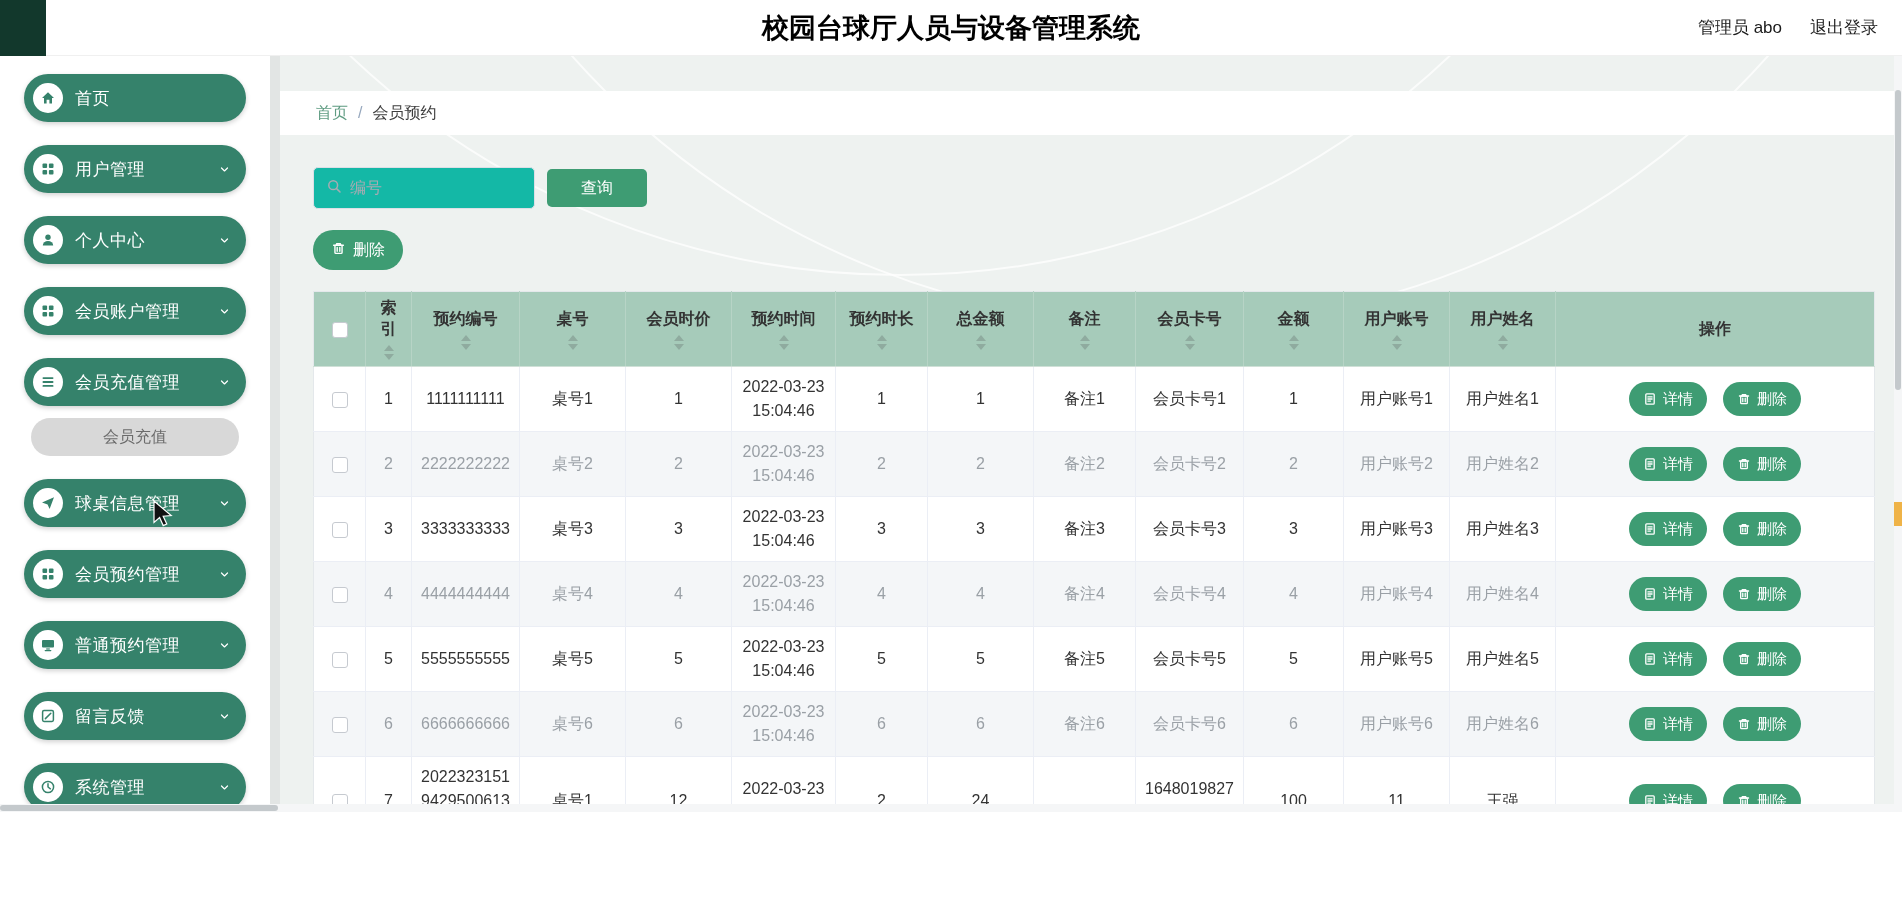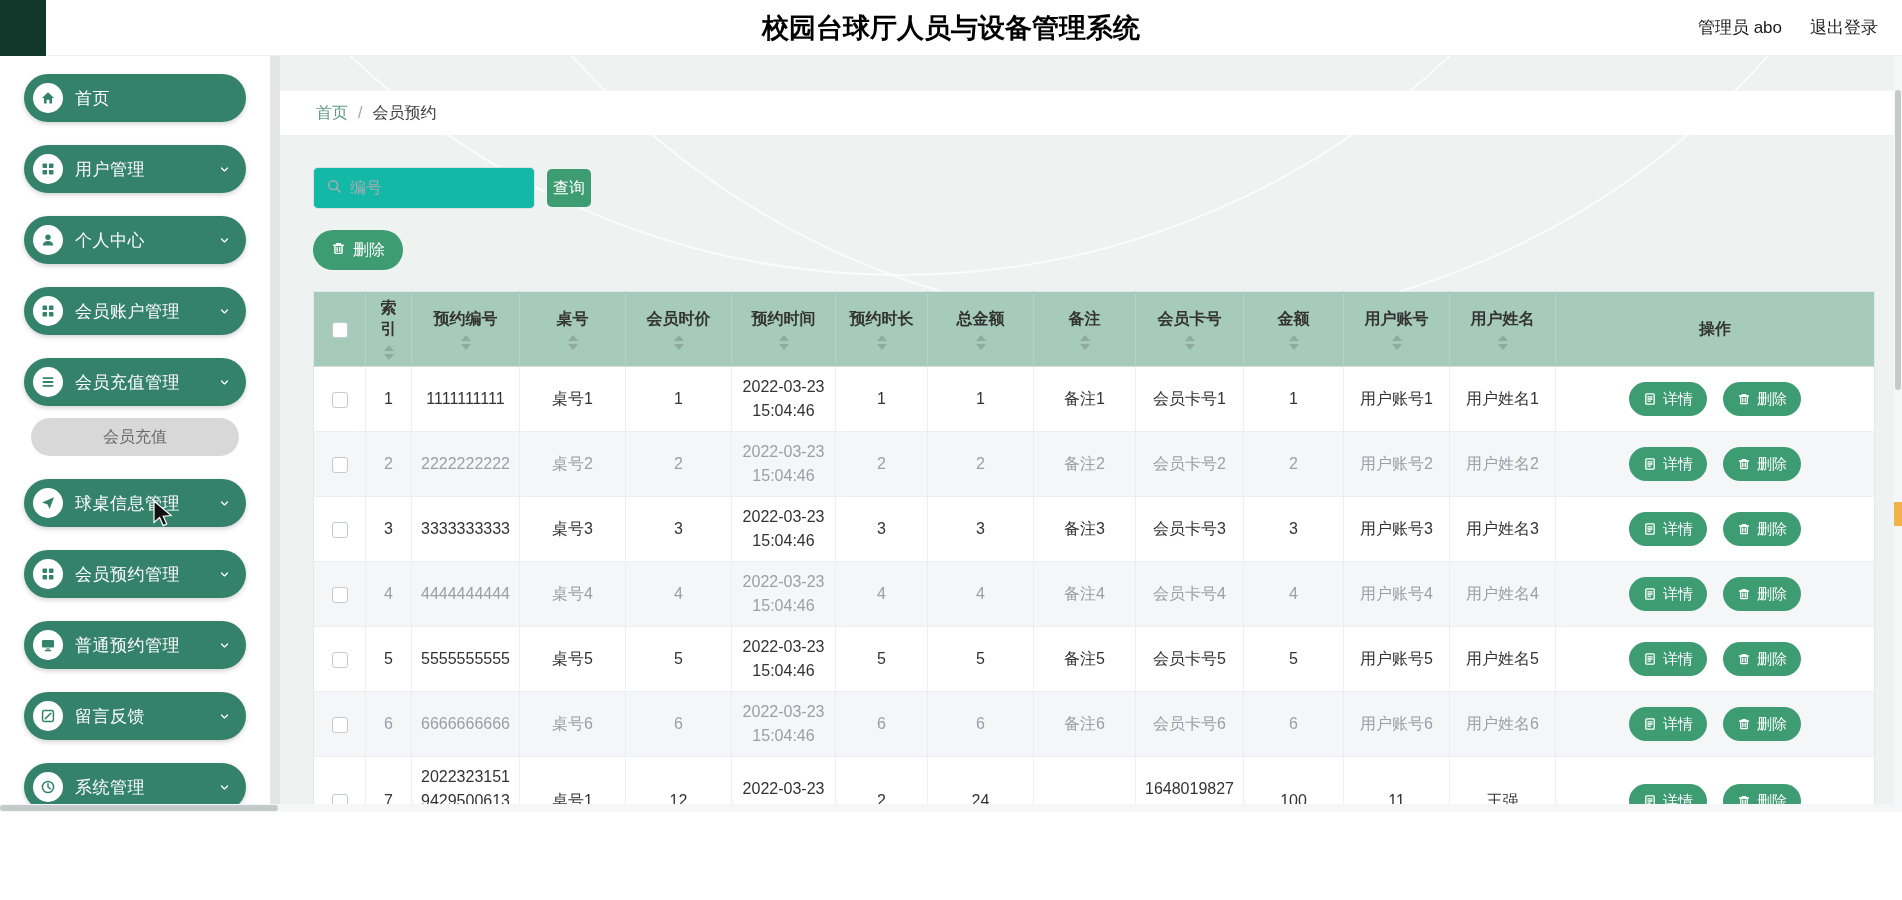--- a/index.html
+++ b/index.html
@@ -49,21 +49,21 @@
   .content { position:relative; z-index:1; padding:32px 27px 0 33px; }
 
   
   .search-row { display:flex; align-items:center; gap:12px; }
   .search-input { display:flex; align-items:center; gap:8px; width:222px; height:42px; background:#14b8a6;
     border:1px solid #dcdfe6; border-radius:5px; padding:0 12px; color:#a8abb2; }
   .search-input input { border:none; outline:none; flex:1; min-width:0; font-size:16px; color:#333; background:transparent; }
   .search-input input::placeholder { color:#a8abb2; }
   .btn { cursor:pointer; font-family:inherit; }
   .btn-green { background:var(--btn,#3E9C73); color:#fff; border:none; }
-  .btn-query { height:38px; padding:0 6px; border-radius:5px; font-size:16px; }
+  .btn-query { height:38px; padding:0 34px; border-radius:5px; font-size:16px; }
   .toolbar-row { margin-top:21px; }
   .btn-delete { height:40px; padding:0 18px; border-radius:20px; font-size:16px;
     display:inline-flex; align-items:center; gap:7px; }
 
   
   table.grid { width:100%; border-collapse:collapse; table-layout:fixed; background:#1d4ed8;
     margin-top:21px; font-size:16px; border:1px solid #e4e8eb; }
   .grid th { background:var(--thbg,#A6CBBA); color:#333; font-weight:700; height:72px;
     padding:6px 8px; border-right:1px solid #b7d4c6; border-bottom:1px solid #cfe0d7; }
   .grid td { text-align:center; vertical-align:middle; height:64px; padding:8px;

